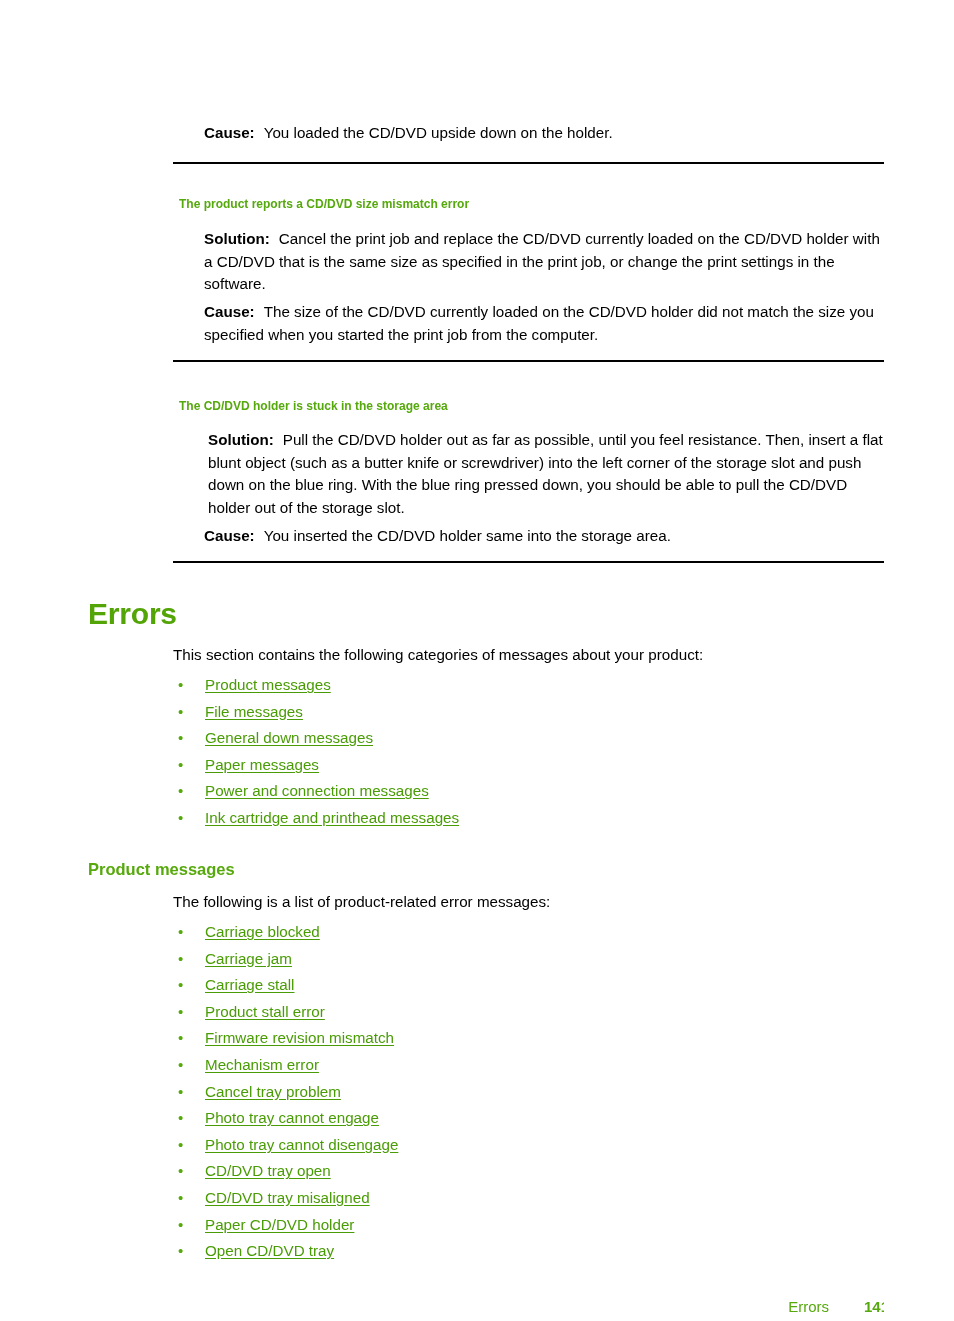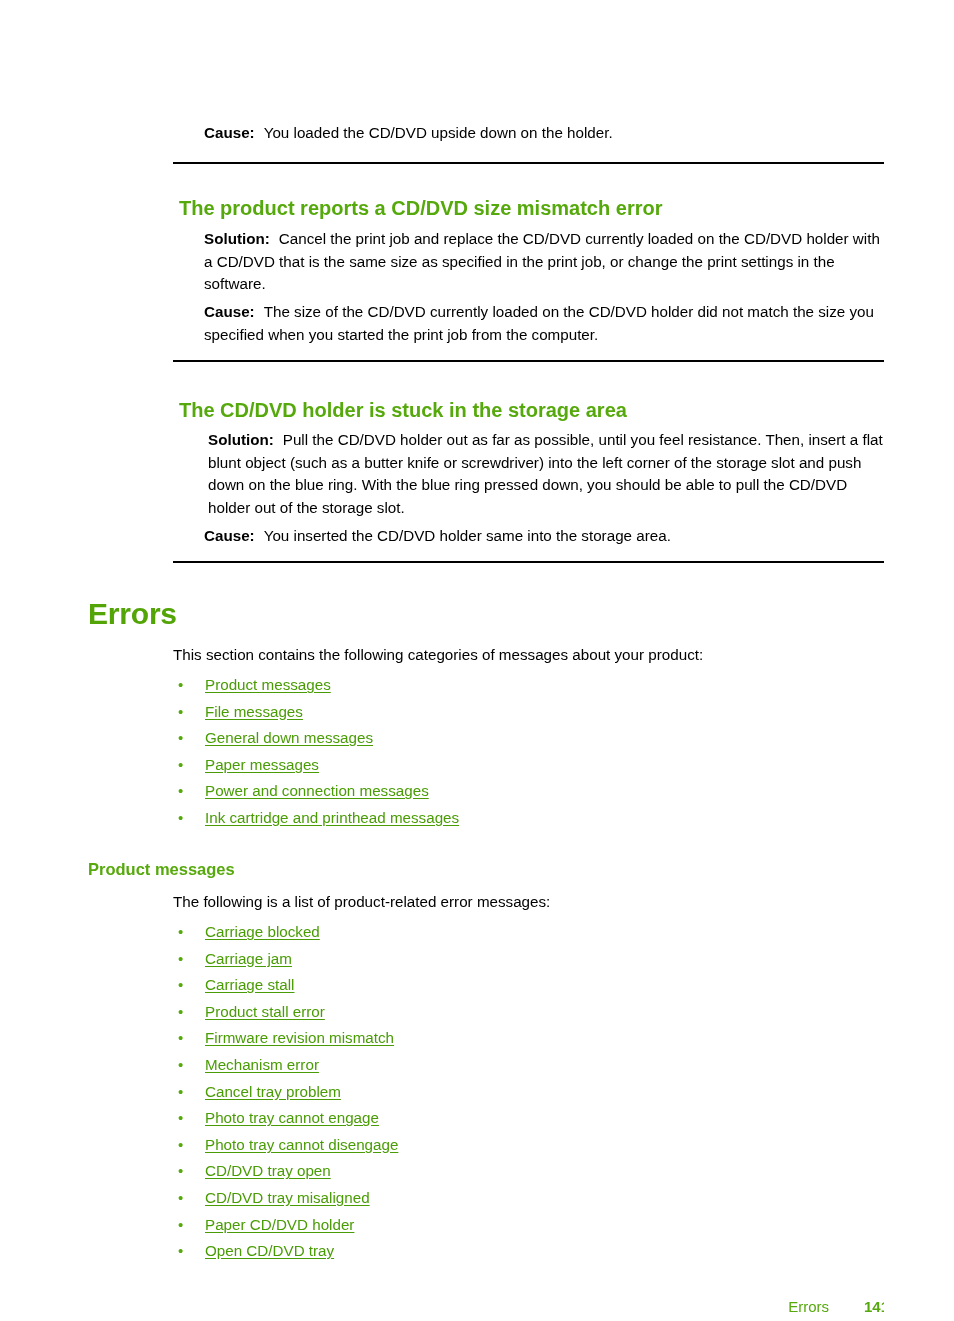--- a/index.html
+++ b/index.html
@@ -47,21 +47,21 @@
     left: 173px;
     width: 716px;
     height: 2px;
     background: #000000;
   }
 
   
   .h-sub {
     position: absolute;
     left: 179px;
-    font-size: 20px;
+    font-size: 12px;
     font-weight: bold;
     color: #56a90c;
     white-space: nowrap;
   }
   .h1 {
     position: absolute;
     left: 88px;
     font-size: 30px;
     font-weight: bold;
     color: #53a406;

